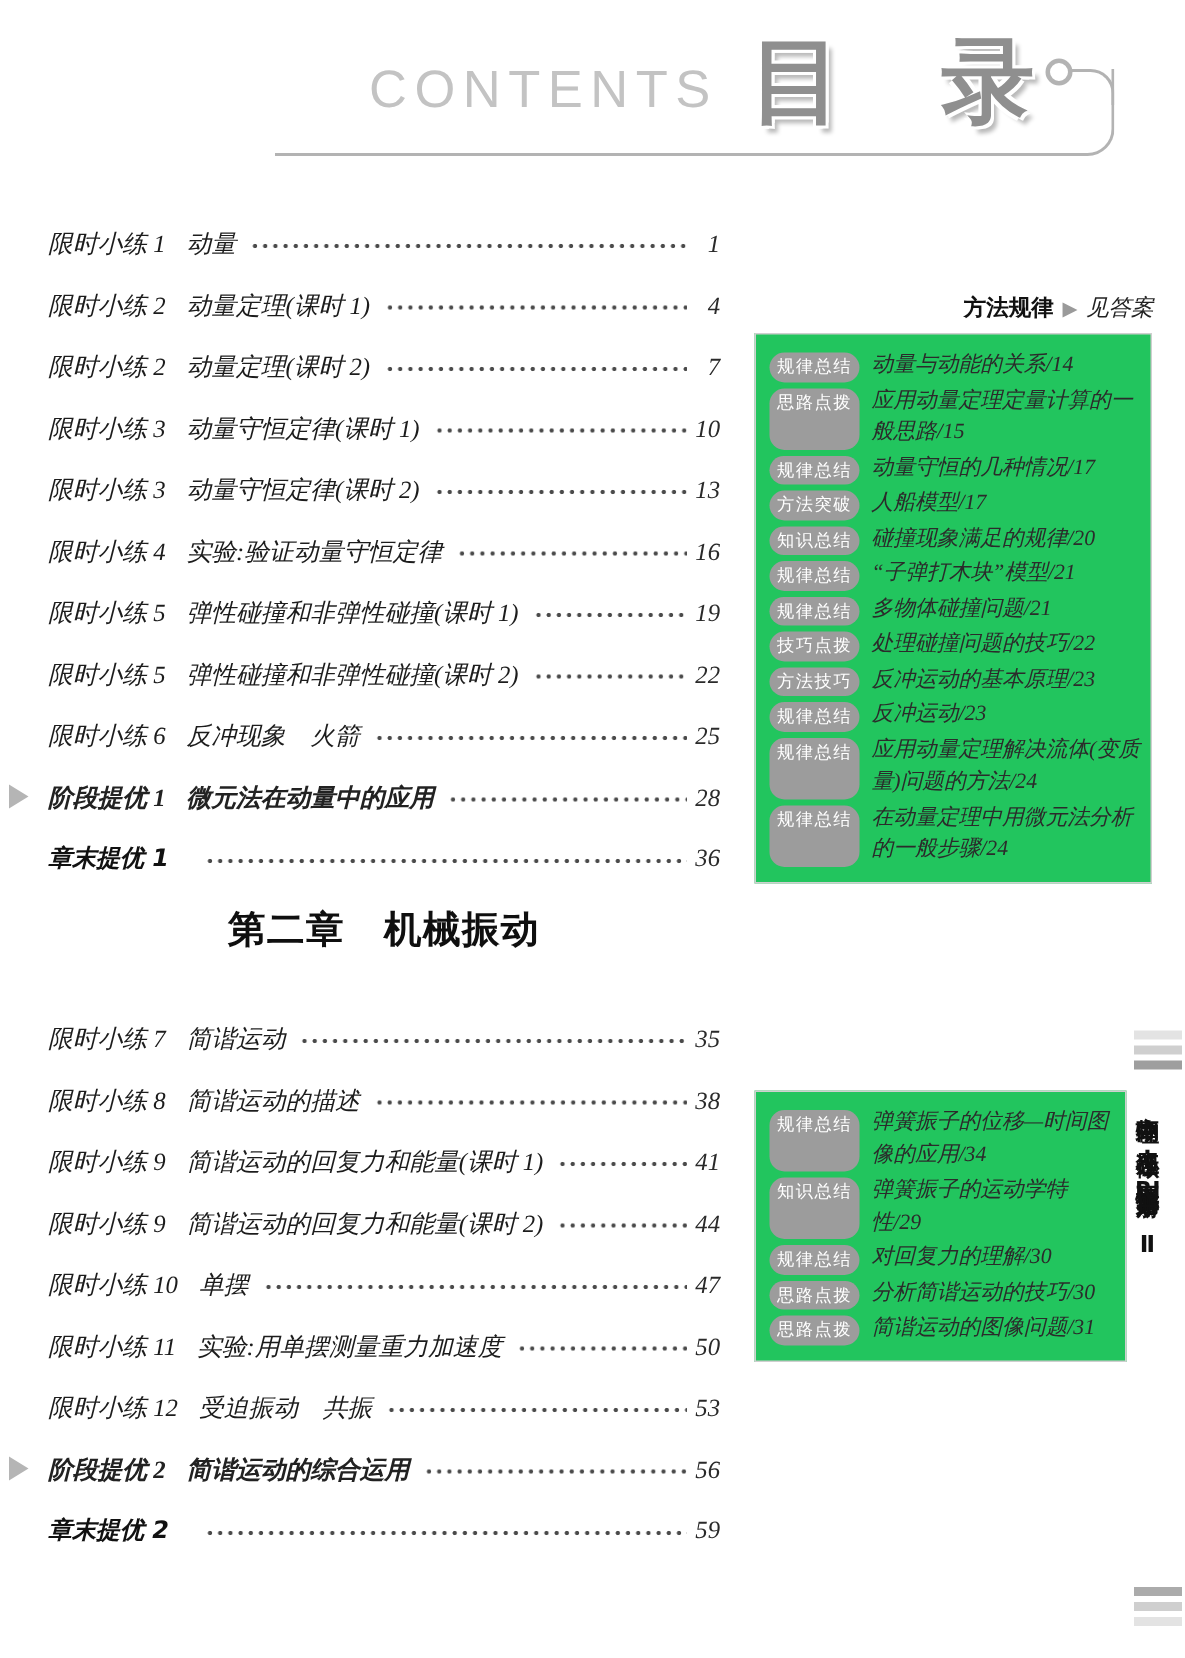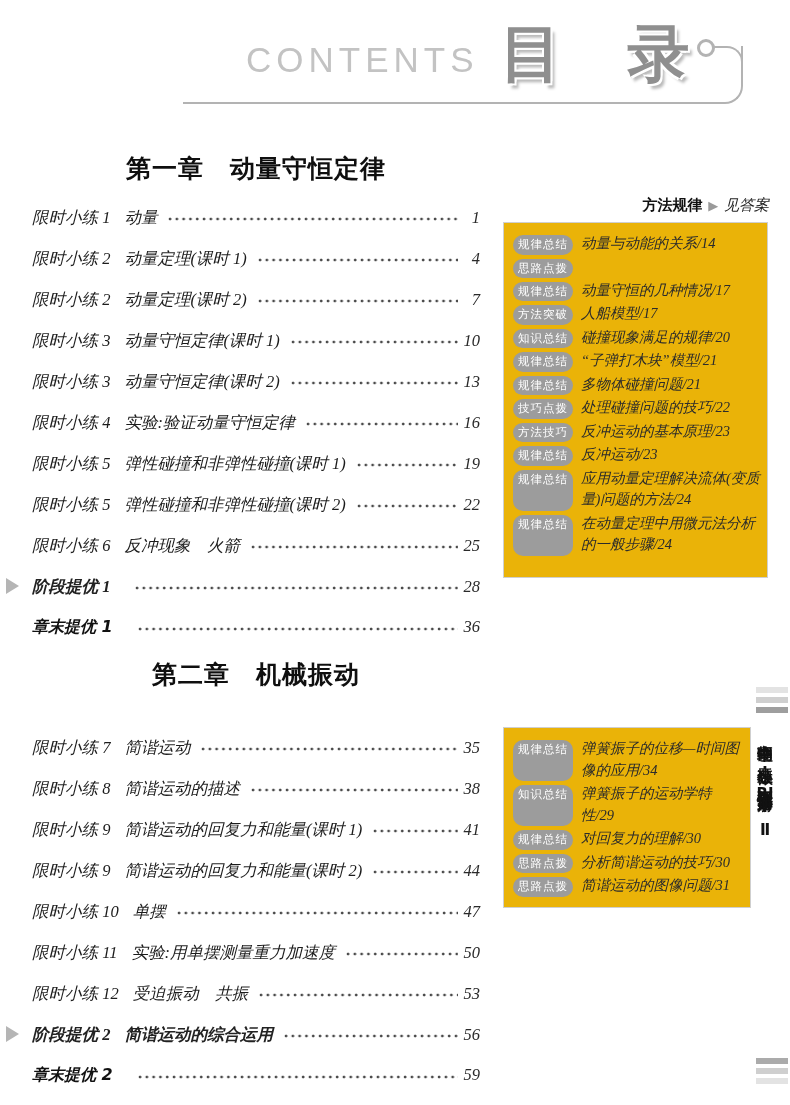--- a/index.html
+++ b/index.html
@@ -35,21 +35,21 @@
   .stage-row .toc-label,.stage-row .toc-title{font-weight:600;color:#222;}
   .stage-marker{position:absolute;left:-26px;top:2px;width:0;height:0;
         border-left:13px solid #b5b5b5;border-top:8px solid transparent;border-bottom:8px solid transparent;}
   .end-row .toc-label{font-weight:bold;font-family:"DejaVu Sans",sans-serif;font-size:16px;color:#111;}
 
   
   .method-head{position:absolute;left:505px;top:196px;width:264px;text-align:right;font-size:15px;white-space:nowrap;}
   .method-title{font-weight:bold;font-family:Liberation Serif, serif;color:#111;}
   .method-arrow{color:#9a9a9a;font-size:13px;margin:0 2px;}
   .method-suffix{font-style:italic;color:#222;}
-  .note-box{position:absolute;border:1px solid #cfcfcf;background:#eab308;box-sizing:border-box;padding:10px 6px 8px 7px;}
+  .note-box{position:absolute;border:1px solid #cfcfcf;background:#22c55e;box-sizing:border-box;padding:10px 6px 8px 7px;}
   .note-box.box1{left:503px;top:222px;width:265px;min-height:356px;}
   .note-box.box2{left:503px;top:727px;width:248px;}
   .note-item{display:flex;margin-bottom:2px;}
   .badge{flex:0 0 auto;background:#9c9c9c;color:#ffffff;font-size:11.5px;line-height:15px;padding:2px 5px;
         border-radius:10px;margin:2px 8px 0 2px;font-family:"DejaVu Sans",sans-serif;letter-spacing:1px;white-space:nowrap;}
   .note-text{font-size:14.5px;line-height:21.5px;color:#2b2b2b;font-style:italic;}
 
   
   .spine-text{position:absolute;left:754px;top:732px;height:330px;writing-mode:vertical-rl;text-orientation:upright;
         font-size:15.5px;font-weight:bold;color:#111;letter-spacing:1px;font-family:"DejaVu Sans",sans-serif;}
@@ -66,21 +66,20 @@
 
   <div class="contents-word">CONTENTS</div>
   <div class="title-cn">目 录</div>
   <div class="hdr-line"></div>
   <div class="hdr-line-top"></div>
   <div class="hdr-circle"></div>
 
   <div class="toc-col">
 
     <div class="chapter1">
-      <div class="chapter-title">第一章　动量守恒定律</div>
 
       <div class="toc-row">
         <span class="toc-label">限时小练 1</span>
         <span class="toc-title">动量</span>
         <span class="leader"></span>
         <span class="toc-page">1</span>
       </div>
       <div class="toc-row">
         <span class="toc-label">限时小练 2</span>
         <span class="toc-title">动量定理(课时 1)</span>
@@ -125,20 +124,21 @@
       </div>
       <div class="toc-row">
         <span class="toc-label">限时小练 6</span>
         <span class="toc-title">反冲现象　火箭</span>
         <span class="leader"></span>
         <span class="toc-page">25</span>
       </div>
       <div class="toc-row stage-row">
         <span class="stage-marker"></span>
         <span class="toc-label">阶段提优 1</span>
+        <span class="toc-title">微元法在动量中的应用</span>
         <span class="leader"></span>
         <span class="toc-page">28</span>
       </div>
       <div class="toc-row end-row">
         <span class="toc-label">章末提优 1</span>
         <span class="leader"></span>
         <span class="toc-page">36</span>
       </div>
     </div>
 
@@ -208,20 +208,21 @@
     <span class="method-suffix">见答案</span>
   </div>
 
   <div class="note-box box1">
     <div class="note-item">
       <span class="badge">规律总结</span>
       <span class="note-text">动量与动能的关系/14</span>
     </div>
     <div class="note-item">
       <span class="badge">思路点拨</span>
+      <span class="note-text">应用动量定理定量计算的一般思路/15</span>
     </div>
     <div class="note-item">
       <span class="badge">规律总结</span>
       <span class="note-text">动量守恒的几种情况/17</span>
     </div>
     <div class="note-item">
       <span class="badge">方法突破</span>
       <span class="note-text">人船模型/17</span>
     </div>
     <div class="note-item">

